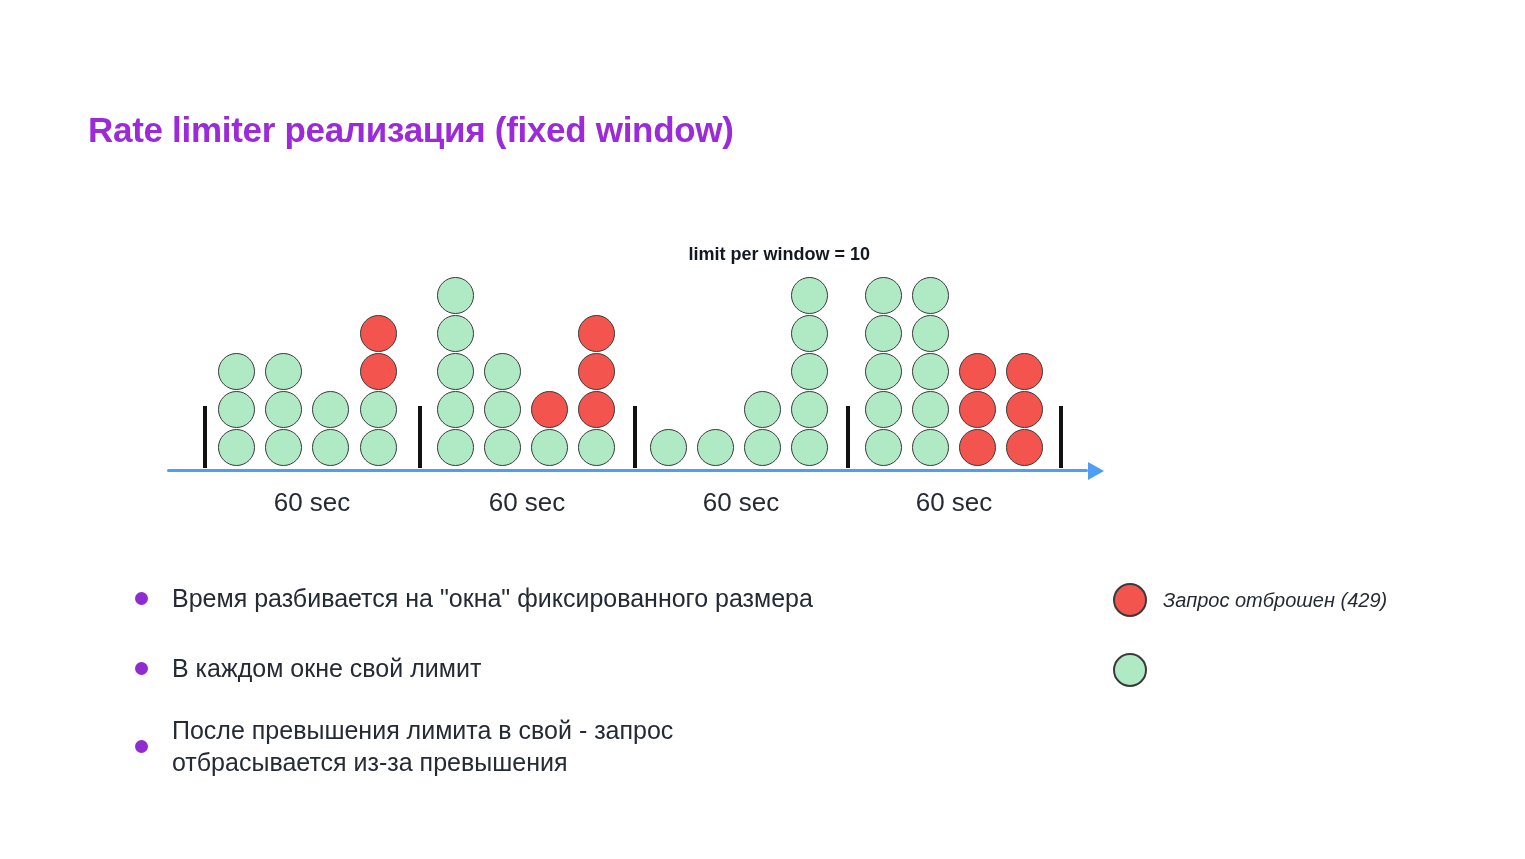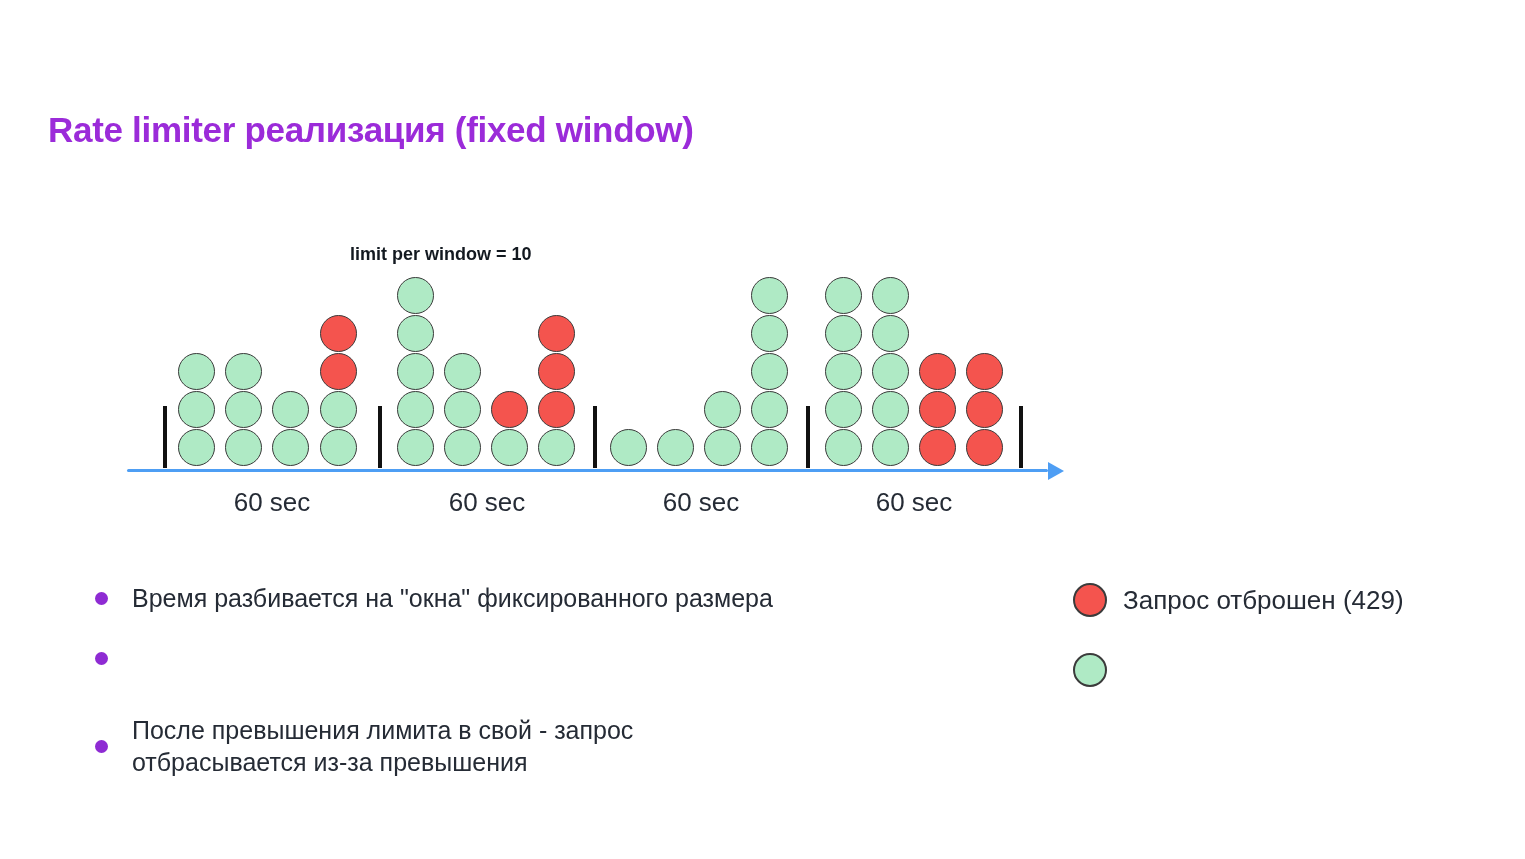--- a/index.html
+++ b/index.html
@@ -2,31 +2,31 @@
 <html style="--title: #9B2BD9; --bullet-dot: #8E2BD3; --body-text: #252B35; --limit-text: #131920; --processed-fill: #AFEAC5; --dropped-fill: #F4544E; --circle-stroke: #3B3B3B; --axis: #4E9EF4; --tick: #111111;"><head>
 <meta charset="utf-8">
 <style>
   html, body { margin: 0; padding: 0; }
   body {
     width: 1525px; height: 859px;
     background: #ffffff;
     font-family: "Liberation Sans", "DejaVu Sans", sans-serif;
     position: relative; overflow: hidden;
   }
-  .slide { position: absolute; inset: 0; }
+  .slide { position: absolute; inset: 0; margin-left: 40px; }
 
   .title {
     position: absolute; left: 48px; top: 110px; margin: 0;
     font-size: 35px; font-weight: 700; letter-spacing: -0.3px;
     color: var(--title, #9B2BD9);
   }
 
   .limit-label {
     position: absolute; left: 350px; top: 244px; width: 480px;
-    text-align: left; font-size: 18px; font-weight: 700;
+    text-align: right; font-size: 18px; font-weight: 700;
     color: var(--limit-text, #131920);
   }
 
   #diagram { position: absolute; inset: 0; }
   .axis-line { position: absolute; background: var(--axis, #4E9EF4); border-radius: 2px; }
   .axis-arrow {
     position: absolute; width: 0; height: 0;
     border-top: 9px solid transparent; border-bottom: 9px solid transparent;
     border-left: 16px solid var(--axis, #4E9EF4);
   }
@@ -42,21 +42,21 @@
   .req-circle.processed { background: var(--processed-fill, #AFEAC5); }
   .req-circle.dropped   { background: var(--dropped-fill, #F4544E); }
 
   .legend-item { position: absolute; left: 1073px; display: flex; align-items: center; gap: 16px; }
   .legend-dot {
     width: 34px; height: 34px; border-radius: 50%;
     border: 2px solid var(--circle-stroke, #3B3B3B); box-sizing: border-box; flex: 0 0 auto;
   }
   .dot-dropped   { background: var(--dropped-fill, #F4544E); }
   .dot-processed { background: var(--processed-fill, #AFEAC5); }
-  .legend-text { font-size: 26px; color: var(--body-text, #252B35); }
+  .legend-text { font-size: 20px; color: var(--body-text, #252B35); font-style: italic; }
 
   .bullet { position: absolute; left: 95px; display: flex; align-items: center; gap: 24px; }
   .bullet-dot {
     width: 13px; height: 13px; border-radius: 50%;
     background: var(--bullet-dot, #8E2BD3); flex: 0 0 auto;
   }
   .bullet-text {
     font-size: 25px; line-height: 1.28; white-space: pre-line;
     color: var(--body-text, #252B35);
   }
@@ -145,20 +145,21 @@
     </div>
   </div>
 
   <div class="bullets">
     <div class="bullet" style="top:582px">
       <span class="bullet-dot"></span>
       <span class="bullet-text">Время разбивается на "окна" фиксированного размера</span>
     </div>
     <div class="bullet" style="top:652px">
       <span class="bullet-dot"></span>
+      <span class="bullet-text">В каждом окне свой лимит</span>
     </div>
     <div class="bullet" style="top:714px">
       <span class="bullet-dot"></span>
       <span class="bullet-text">После превышения лимита в свой - запрос
 отбрасывается из-за превышения</span>
     </div>
   </div>
 
 </div>
 

